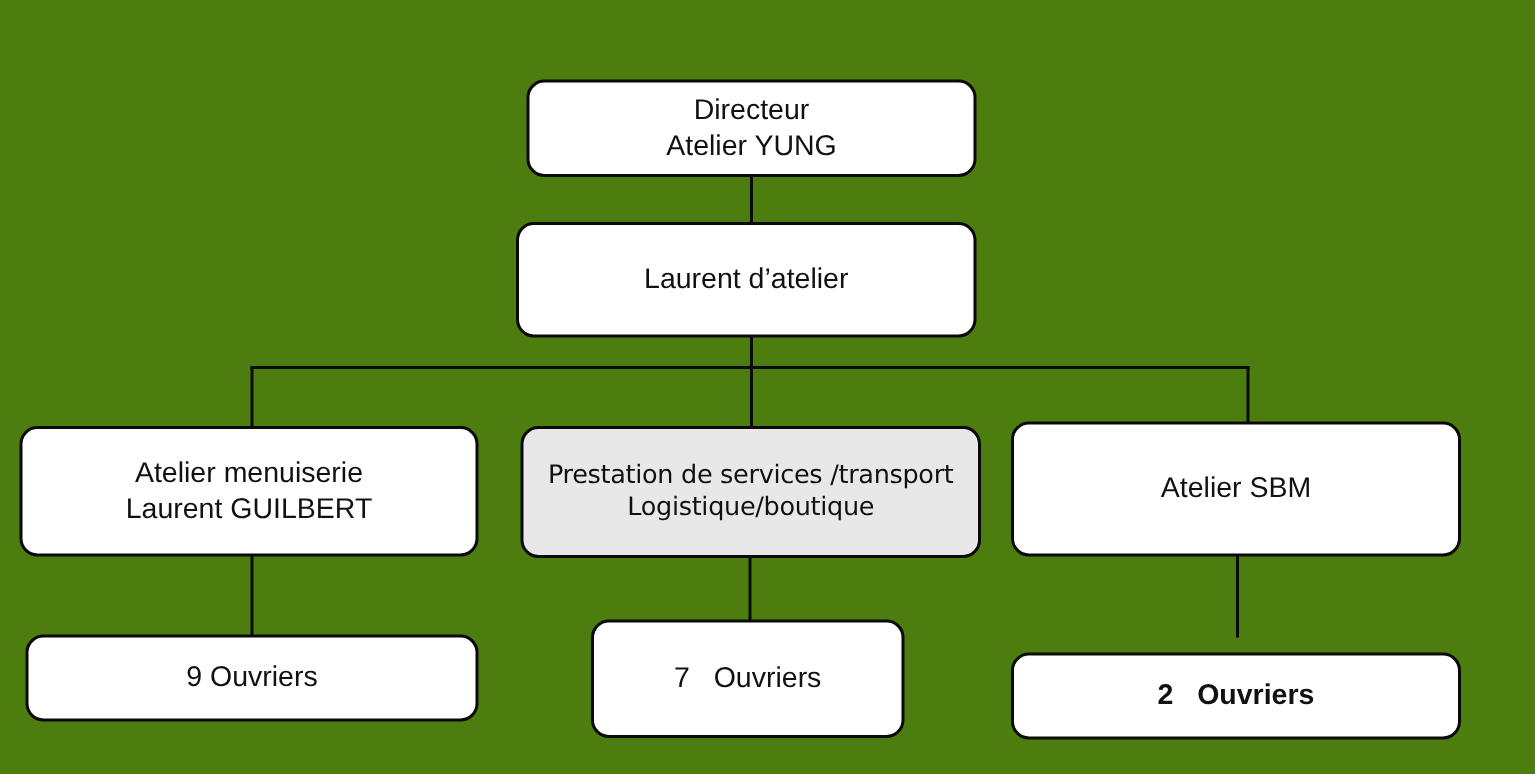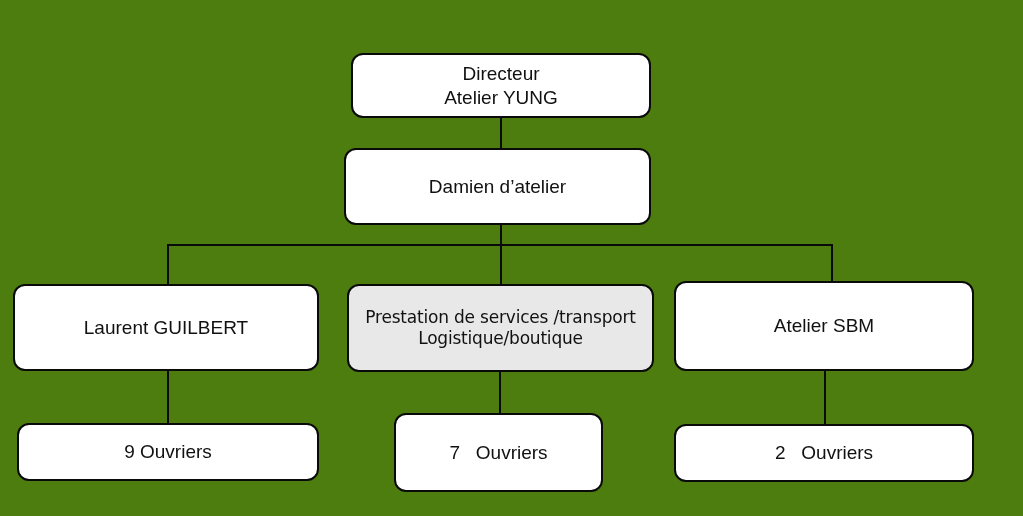--- a/index.html
+++ b/index.html
@@ -68,21 +68,21 @@
   
   #node-directeur      { left: 351px; top: 53px;  width: 300px; height: 65px; }
   #node-cheffe         { left: 344px; top: 148px; width: 307px; height: 77px; }
 
   #node-menuiserie     { left: 13px;  top: 284px; width: 306px; height: 87px; }
   #node-prestation     { left: 347px; top: 284px; width: 307px; height: 88px; }
   #node-sbm            { left: 674px; top: 281px; width: 300px; height: 90px; text-align: center; }
 
   #node-ouvriers-left  { left: 17px;  top: 423px; width: 302px; height: 58px; }
   #node-ouvriers-mid   { left: 394px; top: 413px; width: 209px; height: 79px; }
-  #node-ouvriers-right { left: 674px; top: 424px; width: 300px; height: 58px; }
+  #node-ouvriers-right { left: 674px; top: 435px; width: 300px; height: 58px; font-weight: bold; }
 
   
   
   #conn-dir-cheffe   { left: 500px; top: 117px; height: 32px; }
   
   #conn-cheffe-bus   { left: 500px; top: 224px; height: 22px; }
   
   #conn-bus          { left: 167px; top: 244px; width: 666px; }
   
   #conn-drop-left    { left: 167px; top: 244px; height: 42px; }
@@ -107,24 +107,25 @@
   <div class="conn v" id="conn-left-bottom"></div>
   <div class="conn v" id="conn-mid-bottom"></div>
   <div class="conn v" id="conn-right-bottom"></div>
 
   <div class="node sans" id="node-directeur">
     <span class="line">Directeur</span>
     <span class="line">Atelier YUNG</span>
   </div>
 
   <div class="node sans" id="node-cheffe">
-    <span class="line">Damien d’atelier</span>
+    <span class="line">Laurent d’atelier</span>
   </div>
 
   <div class="node sans" id="node-menuiserie">
+    <span class="line">Atelier menuiserie</span>
     <span class="line">Laurent GUILBERT</span>
   </div>
 
   <div class="node shaded" id="node-prestation">
     <span class="line overflow">Prestation de services /transport</span>
     <span class="line">Logistique/boutique</span>
   </div>
 
   <div class="node sans" id="node-sbm">
     <span class="line">Atelier SBM</span>

